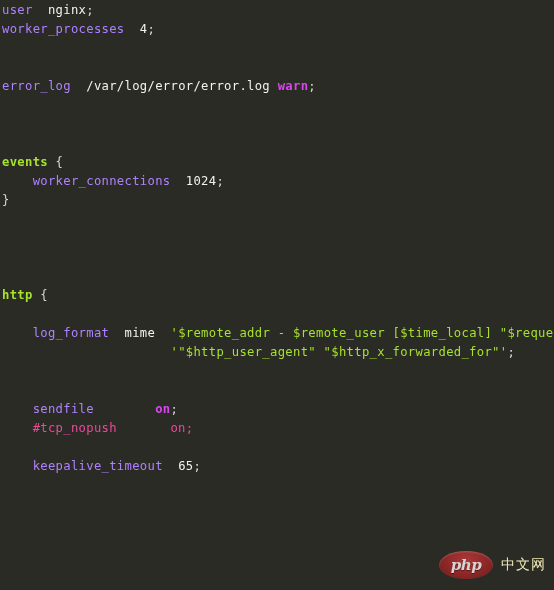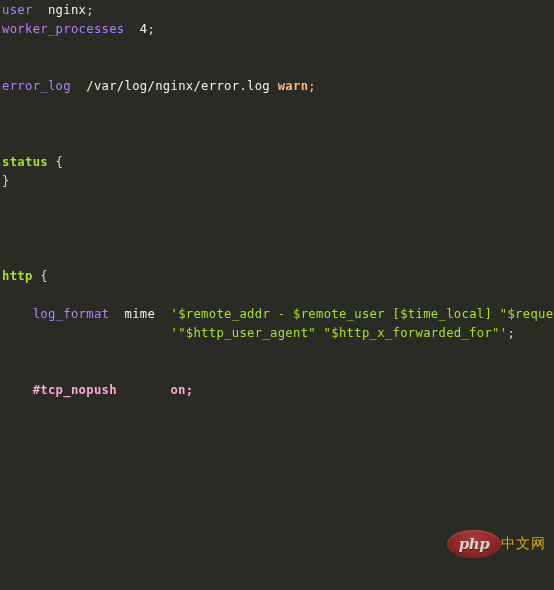--- a/index.html
+++ b/index.html
@@ -28,32 +28,33 @@
     font-size: 12.2px;
     letter-spacing: 0.32px;
     white-space: pre;
     padding-left: 2px;
     color: #f8f8f2;
   }
   .tok { white-space: pre; }
   .t-dir   { color: #ae81ff; }
   .t-kw    { color: #a6e22e; font-weight: bold; }
   .t-str   { color: #a6e22e; }
-  .t-val   { color: #fdba74; font-weight: bold; margin-top: 20px; }
+  .t-val   { color: #d946ef; font-weight: bold; margin-top: 20px; }
   .t-plain { color: #f2f2ee; }
   .t-punc  { color: #d8d8d0; }
-  .t-com   { color: #f9a8d4; font-weight: bold; }
+  .t-com   { color: #ec4899; }
 
   
   #watermark {
     position: absolute;
     right: 8px;
-    bottom: 32px;
+    bottom: 11px;
     display: flex;
     align-items: center;
+    gap: 8px;
     opacity: 0.92;
     pointer-events: none;
   }
   #php-logo {
     width: 54px;
     height: 28px;
     border-radius: 50%;
     background: radial-gradient(ellipse at 50% 32%, #b33b3b 0%, #9c2a2a 45%, #6e1b1b 100%);
     display: flex;
     align-items: center;
@@ -65,51 +66,54 @@
     font-style: italic;
     font-weight: bold;
     font-size: 15px;
     color: #e9e2e2;
     letter-spacing: -0.5px;
     text-shadow: 0 1px 1px rgba(0,0,0,0.5);
   }
   #wm-text {
     font-family: "DejaVu Sans", "Liberation Sans", sans-serif;
     font-size: 14px;
-    color: #eab308;
+    color: #fef9c3;
     letter-spacing: 1px;
   }
 </style>
 </head>
 <body>
 
 <div id="code-viewer">
   <div id="code-body">
       <div class="code-line"><span class="tok t-dir">user</span><span class="tok t-plain">  nginx</span><span class="tok t-punc">;</span></div>
       <div class="code-line"><span class="tok t-dir">worker_processes</span><span class="tok t-plain">  4</span><span class="tok t-punc">;</span></div>
       <div class="code-line">&nbsp;</div>
       <div class="code-line">&nbsp;</div>
-      <div class="code-line"><span class="tok t-dir">error_log</span><span class="tok t-plain">  /var/log/nginx/error.log </span><span class="tok t-val">warn</span><span class="tok t-punc">;</span></div>
+      <div class="code-line"><span class="tok t-dir">error_log</span><span class="tok t-plain">  /var/log/error/error.log </span><span class="tok t-val">warn</span><span class="tok t-punc">;</span></div>
       <div class="code-line">&nbsp;</div>
       <div class="code-line">&nbsp;</div>
       <div class="code-line">&nbsp;</div>
-      <div class="code-line"><span class="tok t-kw">status</span><span class="tok t-punc"> {</span></div>
+      <div class="code-line"><span class="tok t-kw">events</span><span class="tok t-punc"> {</span></div>
+      <div class="code-line"><span class="tok t-plain">    </span><span class="tok t-dir">worker_connections</span><span class="tok t-plain">  1024</span><span class="tok t-punc">;</span></div>
       <div class="code-line"><span class="tok t-punc">}</span></div>
       <div class="code-line">&nbsp;</div>
       <div class="code-line">&nbsp;</div>
       <div class="code-line">&nbsp;</div>
       <div class="code-line">&nbsp;</div>
       <div class="code-line"><span class="tok t-kw">http</span><span class="tok t-punc"> {</span></div>
       <div class="code-line">&nbsp;</div>
       <div class="code-line"><span class="tok t-plain">    </span><span class="tok t-dir">log_format</span><span class="tok t-plain">  mime</span><span class="tok t-str">  '$remote_addr - $remote_user [$time_local] "$request" '</span></div>
       <div class="code-line"><span class="tok t-plain">                      </span><span class="tok t-str">'"$http_user_agent" "$http_x_forwarded_for"'</span><span class="tok t-punc">;</span></div>
       <div class="code-line">&nbsp;</div>
       <div class="code-line">&nbsp;</div>
+      <div class="code-line"><span class="tok t-plain">    </span><span class="tok t-dir">sendfile</span><span class="tok t-plain">        </span><span class="tok t-val">on</span><span class="tok t-punc">;</span></div>
       <div class="code-line"><span class="tok t-com">    #tcp_nopush       on;</span></div>
       <div class="code-line">&nbsp;</div>
+      <div class="code-line"><span class="tok t-plain">    </span><span class="tok t-dir">keepalive_timeout</span><span class="tok t-plain">  65</span><span class="tok t-punc">;</span></div>
       <div class="code-line">&nbsp;</div>
     </div>
 
   <div id="watermark">
     <div id="php-logo">
       <span>php</span>
     </div>
     <div id="wm-text">中文网</div>
   </div>
 </div>

